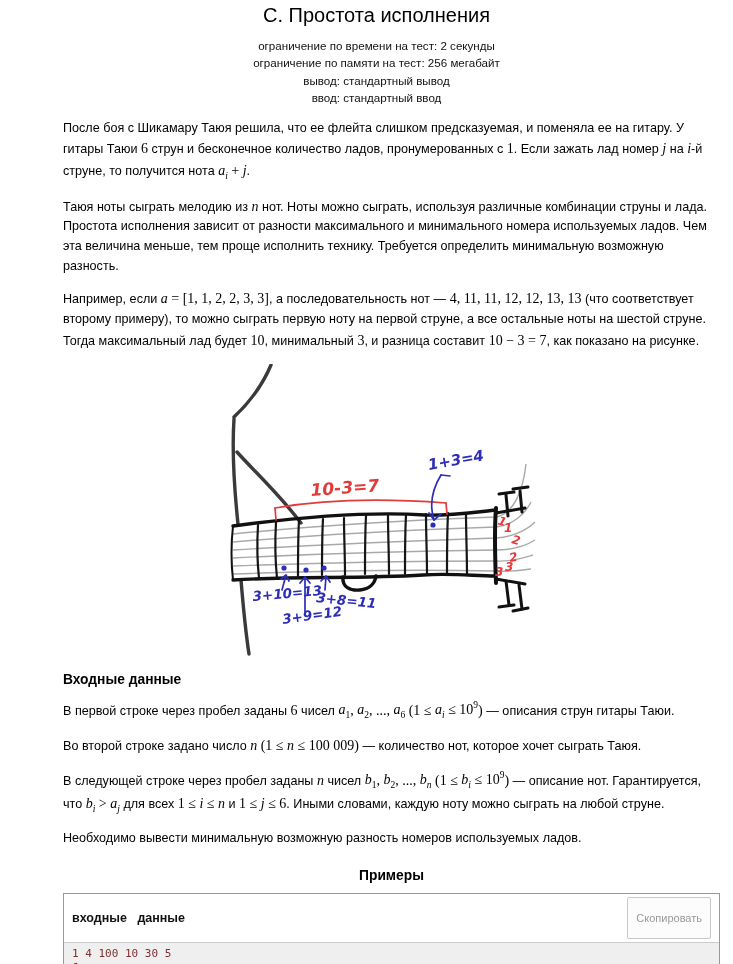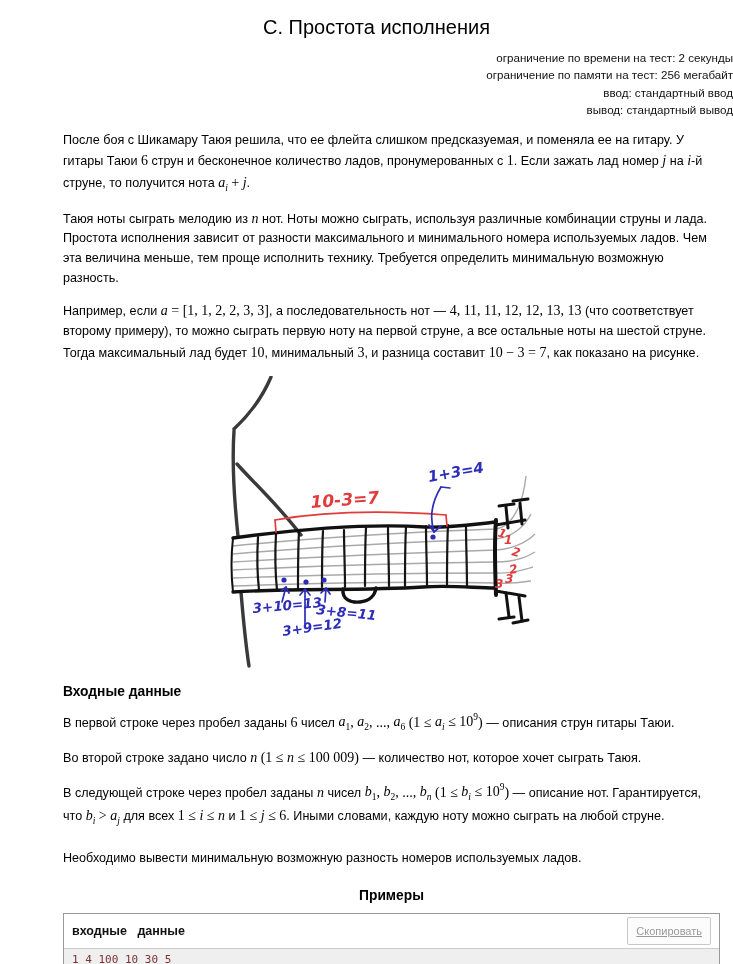--- a/index.html
+++ b/index.html
@@ -1,45 +1,45 @@
 <!DOCTYPE html>
 <html><head>
 <meta charset="utf-8">
 <style>
   html,body{margin:0;padding:0;background:#fff;}
   body{font-family:"Liberation Sans",sans-serif;color:#222;width:733px;}
-  .header{padding-top:16px;text-align:center;margin-left:20px;}
+  .header{padding-top:4px;text-align:center;margin-left:20px;}
   .title{font-size:20px;color:#000;margin:0 0 10px 0;font-weight:400;}
-  .limit{font-size:11.6px;line-height:1.5;color:#111;text-align:right;}
+  .limit{font-size:11.6px;line-height:1.5;color:#111;}
   .content{width:657px;margin-left:63px;}
   .para{font-size:12.6px;line-height:1.56;margin:12px 0;color:#000000;}
   .mt{font-family:"Liberation Serif",serif;font-size:14px;}
   .mi{font-style:italic;}
   .mt sub{font-size:9.5px;font-style:normal;}
   .mt sub.mi{font-style:italic;}
   .mt sup{font-size:9.5px;}
   .sec-title{font-size:13.8px;font-weight:bold;margin:16px 0 2px;color:#000;}
   .sec-title.examples{margin-top:20px;text-align:center;}
   .fig{margin:2px 0 4px 120px;display:block;}
   .hand{font-family:"DejaVu Sans",sans-serif;font-style:italic;font-weight:bold;}
   .sample{border:1px solid #999;margin:10px 0 14px;}
   .sample-hd{display:flex;justify-content:space-between;align-items:center;background:#fff;border-bottom:1px solid #ccc;padding:3px 8px;}
   .sample-hd .lbl{font-size:12.5px;font-weight:bold;word-spacing:7px;color:#111;}
-  .copy{font-family:"Liberation Sans",sans-serif;font-size:11px;color:#999;background:#fcfcfc;border:1px solid #c8c8c8;border-radius:2px;padding:7px 8px;cursor:pointer;text-decoration:underline;}
+  .copy{font-family:"Liberation Sans",sans-serif;font-size:11px;color:#999;background:#fcfcfc;border:1px solid #c8c8c8;border-radius:2px;padding:14px 8px;cursor:pointer;}
   .sample pre{margin:0;background:#efefef;border-bottom:1px solid #ccc;padding:4px 8px;font-family:"DejaVu Sans Mono",monospace;font-size:11px;line-height:1.28;color:#7a3030;white-space:pre;}
 </style>
 </head>
 <body>
 
 <div class="header">
   <div class="title">C. Простота исполнения</div>
   <div class="limit">ограничение по времени на тест: 2 секунды</div>
   <div class="limit">ограничение по памяти на тест: 256 мегабайт</div>
+  <div class="limit">вывод: стандартный вывод</div>
   <div class="limit">ввод: стандартный ввод</div>
-  <div class="limit">вывод: стандартный вывод</div>
 </div>
 
 <div class="content">
 
   <div class="para"><span>После боя с Шикамару Таюя решила, что ее флейта слишком предсказуемая, и поменяла ее на гитару. У гитары Таюи </span><span class="mt">6</span><span> струн и бесконечное количество ладов, пронумерованных с </span><span class="mt">1</span><span>. Если зажать лад номер </span><span class="mt mi">j</span><span> на </span><span class="mt mi">i</span><span>-й струне, то получится нота </span><span class="mt mi">a<sub class="mi">i</sub></span><span class="mt"> + </span><span class="mt mi">j</span><span>.</span></div>
   <div class="para"><span>Таюя ноты сыграть мелодию из </span><span class="mt mi">n</span><span> нот. Ноты можно сыграть, используя различные комбинации струны и лада. Простота исполнения зависит от разности максимального и минимального номера используемых ладов. Чем эта величина меньше, тем проще исполнить технику. Требуется определить минимальную возможную разность.</span></div>
   <div class="para"><span>Например, если </span><span class="mt mi">a</span><span class="mt"> = [1, 1, 2, 2, 3, 3]</span><span>, а последовательность нот — </span><span class="mt">4, 11, 11, 12, 12, 13, 13</span><span> (что соответствует второму примеру), то можно сыграть первую ноту на первой струне, а все остальные ноты на шестой струне. Тогда максимальный лад будет </span><span class="mt">10</span><span>, минимальный </span><span class="mt">3</span><span>, и разница составит </span><span class="mt">10 − 3 = 7</span><span>, как показано на рисунке.</span></div>
 
   <svg class="fig" width="420" height="292" viewBox="0 0 420 292" xmlns="http://www.w3.org/2000/svg">
 
@@ -133,21 +133,21 @@
       <text x="322" y="207">3</text>
       <text x="312" y="212">3</text>
     </g>
   </svg>
 
   <div class="sec-title">Входные данные</div>
   <div class="para"><span>В первой строке через пробел заданы </span><span class="mt">6</span><span> чисел </span><span class="mt mi">a<sub>1</sub></span><span class="mt">, </span><span class="mt mi">a<sub>2</sub></span><span class="mt">, ..., </span><span class="mt mi">a<sub>6</sub></span><span class="mt"> (1 ≤ </span><span class="mt mi">a<sub class="mi">i</sub></span><span class="mt"> ≤ 10<sup>9</sup></span><span class="mt">)</span><span> — описания струн гитары Таюи.</span></div>
   <div class="para"><span>Во второй строке задано число </span><span class="mt mi">n</span><span class="mt"> (1 ≤ </span><span class="mt mi">n</span><span class="mt"> ≤ 100 009)</span><span> — количество нот, которое хочет сыграть Таюя.</span></div>
   <div class="para"><span>В следующей строке через пробел заданы </span><span class="mt mi">n</span><span> чисел </span><span class="mt mi">b<sub>1</sub></span><span class="mt">, </span><span class="mt mi">b<sub>2</sub></span><span class="mt">, ..., </span><span class="mt mi">b<sub class="mi">n</sub></span><span class="mt"> (1 ≤ </span><span class="mt mi">b<sub class="mi">i</sub></span><span class="mt"> ≤ 10<sup>9</sup></span><span class="mt">)</span><span> — описание нот. Гарантируется, что </span><span class="mt mi">b<sub class="mi">i</sub></span><span class="mt"> &gt; </span><span class="mt mi">a<sub class="mi">j</sub></span><span> для всех </span><span class="mt">1 ≤ </span><span class="mt mi">i</span><span class="mt"> ≤ </span><span class="mt mi">n</span><span> и </span><span class="mt">1 ≤ </span><span class="mt mi">j</span><span class="mt"> ≤ 6</span><span>. Иными словами, каждую ноту можно сыграть на любой струне.</span></div>
 
-  <div class="para" style="margin-top:20px;"><span>Необходимо вывести минимальную возможную разность номеров используемых ладов.</span></div>
+  <div class="para" style="margin-top:12px;"><span>Необходимо вывести минимальную возможную разность номеров используемых ладов.</span></div>
 
   <div class="sec-title examples">Примеры</div>
 
   <div class="sample">
     <div class="sample-hd">
       <span class="lbl">входные данные</span>
       <button class="copy">Скопировать</button>
     </div>
     <pre>1 4 100 10 30 5
 6

